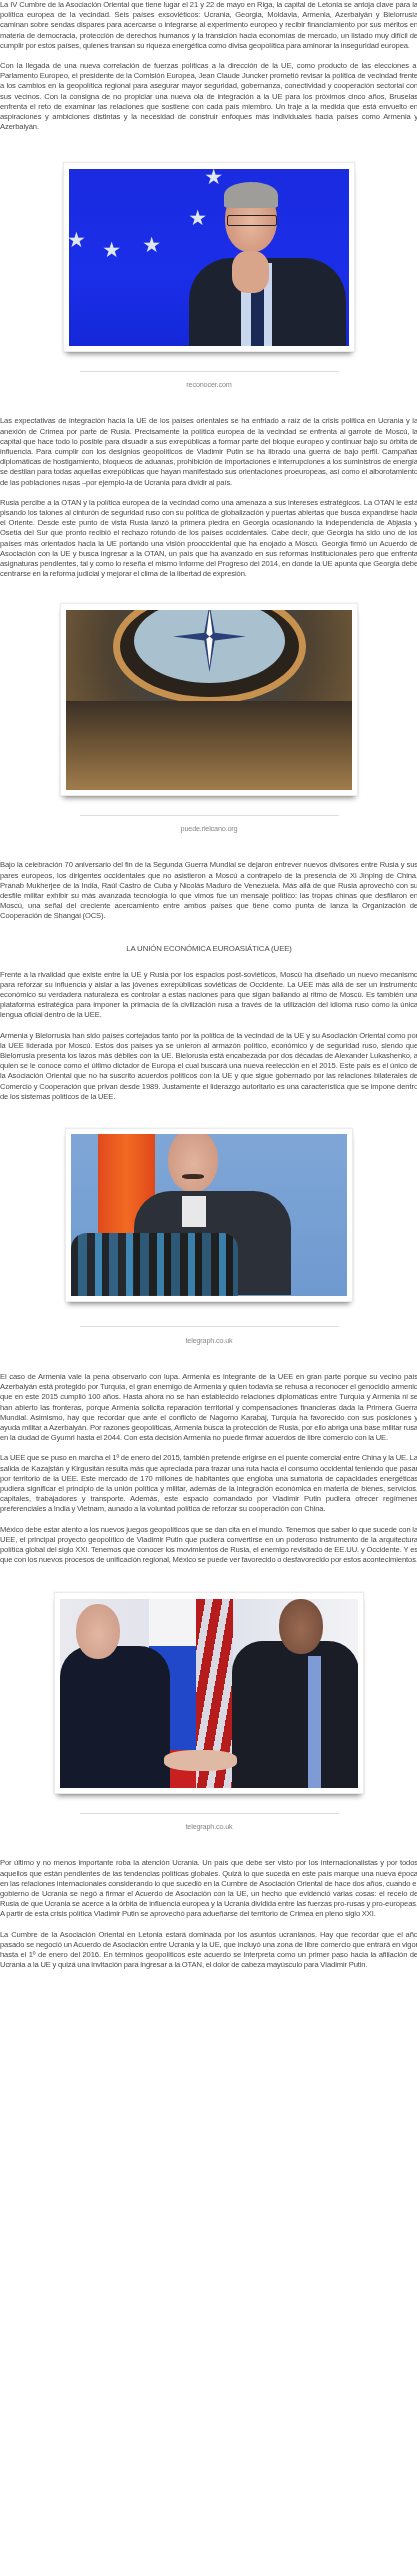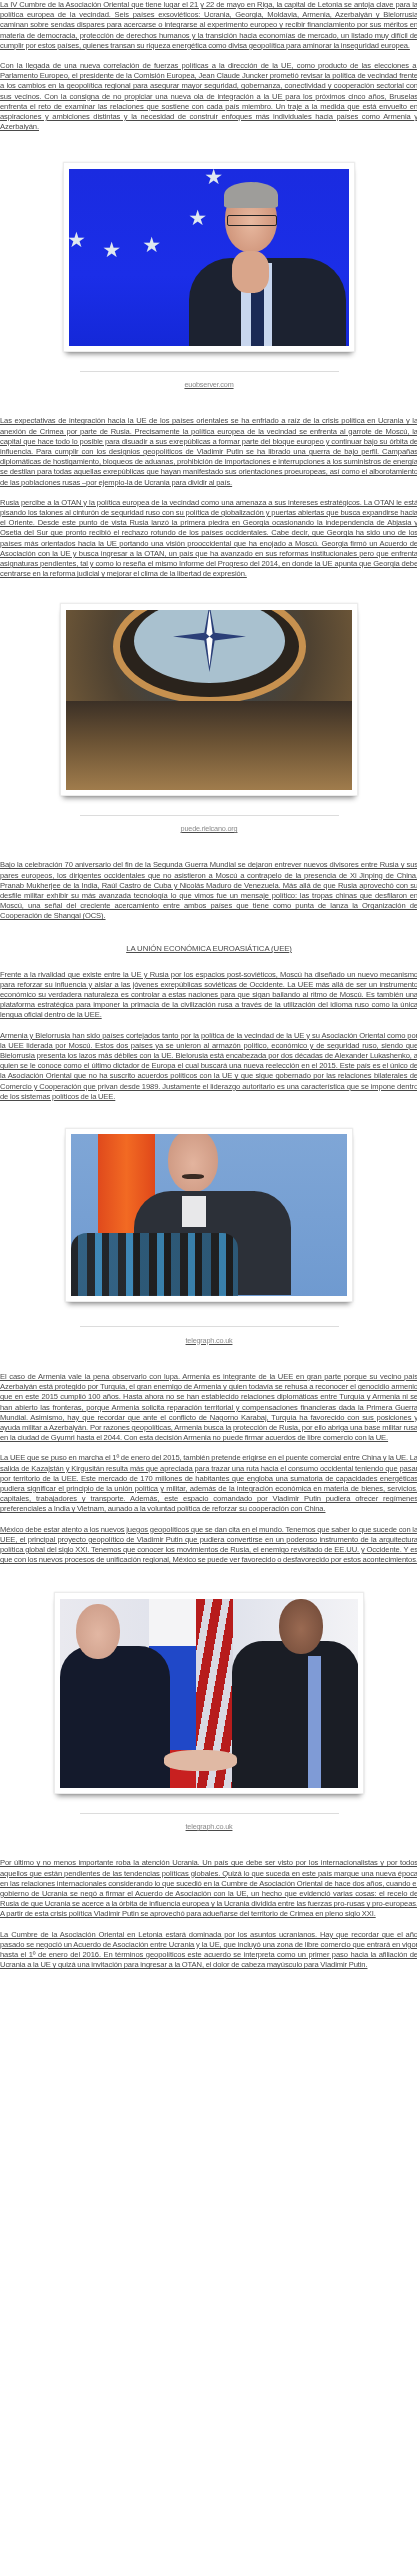--- a/index.html
+++ b/index.html
@@ -3,21 +3,21 @@
 <meta charset="utf-8">
 <style>
   * { box-sizing: border-box; margin: 0; padding: 0; }
   html, body { width: 418px; background: #ffffff; }
   body {
     font-family: "Liberation Sans", "DejaVu Sans", sans-serif;
     color: #4a4a4a;
     font-size: 7.6px;
     line-height: 10.2px;
   }
-  .article { width: 418px; padding: 0 0 10.4px 0; text-decoration: underline; }
+  .article { width: 418px; padding: 0 0 10.4px 0; }
   p.para {
     text-align: justify;
     letter-spacing: -0.1px;
     word-spacing: -0.3px;
     margin-bottom: 10px;
   }
   .section-heading {
     text-align: center;
     font-size: 7.8px;
     font-weight: normal;
@@ -105,21 +105,21 @@
         <div class="abs" style="left:156px;top:16.7px;width:52px;height:67px;border-radius:50% 50% 46% 46%;background:radial-gradient(ellipse at 50% 55%, #e8b9a0 0%, #d39a80 60%, #b9806a 100%);"></div>
         <div class="abs" style="left:155px;top:13.6px;width:54px;height:26px;border-radius:50% 50% 10% 10%;background:#9e9d9a;"></div>
         <div class="abs" style="left:158px;top:46px;width:50px;height:11.5px;border:1.6px solid #222;border-radius:2.1px;"></div>
         <div class="abs" style="left:120px;top:89px;width:157px;height:99px;border-radius:42px 42px 0 0;background:#1c2230;"></div>
         <div class="abs" style="left:172px;top:94px;width:31px;height:89px;background:#c8d6ee;"></div>
         <div class="abs" style="left:182px;top:104px;width:12.5px;height:78px;background:#1b2a55;"></div>
         <div class="abs" style="left:163px;top:82px;width:37px;height:42px;border-radius:40%;background:#d9a58a;"></div>
       </div>
     </div>
     <div class="cap-rule"></div>
-    <figcaption>euobserver.com</figcaption>
+    <figcaption>reconocer.com</figcaption>
   </figure>
 
   <p class="para">Las expectativas de integración hacia la UE de los países orientales se ha enfriado a raíz de la crisis política en Ucrania y la anexión de Crimea por parte de Rusia. Precisamente la política europea de la vecindad se enfrenta al garrote de Moscú, la capital que hace todo lo posible para disuadir a sus exrepúblicas a formar parte del bloque europeo y continuar bajo su órbita de influencia. Para cumplir con los designios geopolíticos de Vladimir Putin se ha librado una guerra de bajo perfil. Campañas diplomáticas de hostigamiento, bloqueos de aduanas, prohibición de importaciones e interrupciones a los suministros de energía se destilan para todas aquellas exrepúblicas que hayan manifestado sus orientaciones proeuropeas, así como el alborotamiento de las poblaciones rusas –por ejemplo-la de Ucrania para dividir al país.</p>
   <p class="para">Rusia percibe a la OTAN y la política europea de la vecindad como una amenaza a sus intereses estratégicos. La OTAN le está pisando los talones al cinturón de seguridad ruso con su política de globalización y puertas abiertas que busca expandirse hacia el Oriente. Desde este punto de vista Rusia lanzó la primera piedra en Georgia ocasionando la independencia de Abjasia y Osetia del Sur que pronto recibió el rechazo rotundo de los países occidentales. Cabe decir, que Georgia ha sido uno de los países más orientados hacia la UE portando una visión prooccidental que ha enojado a Moscú. Georgia firmó un Acuerdo de Asociación con la UE y busca ingresar a la OTAN, un país que ha avanzado en sus reformas institucionales pero que enfrenta asignaturas pendientes, tal y como lo reseña el mismo Informe del Progreso del 2014, en donde la UE apunta que Georgia debe centrarse en la reforma judicial y mejorar el clima de la libertad de expresión.</p>
 
   <figure class="photo" id="fig2">
     <div class="frame">
       <div class="pic" title="Reunión de la OTAN en mesa circular con el emblema de la alianza">
         <div class="abs" style="left:47px;top:-21px;width:193px;height:115px;border-radius:50%;background:#2a231c;border:7.3px solid #c7914f;"></div>
         <div class="abs" style="left:68px;top:-10.4px;width:151px;height:84px;border-radius:50%;background:#a9c1cf;"></div>

